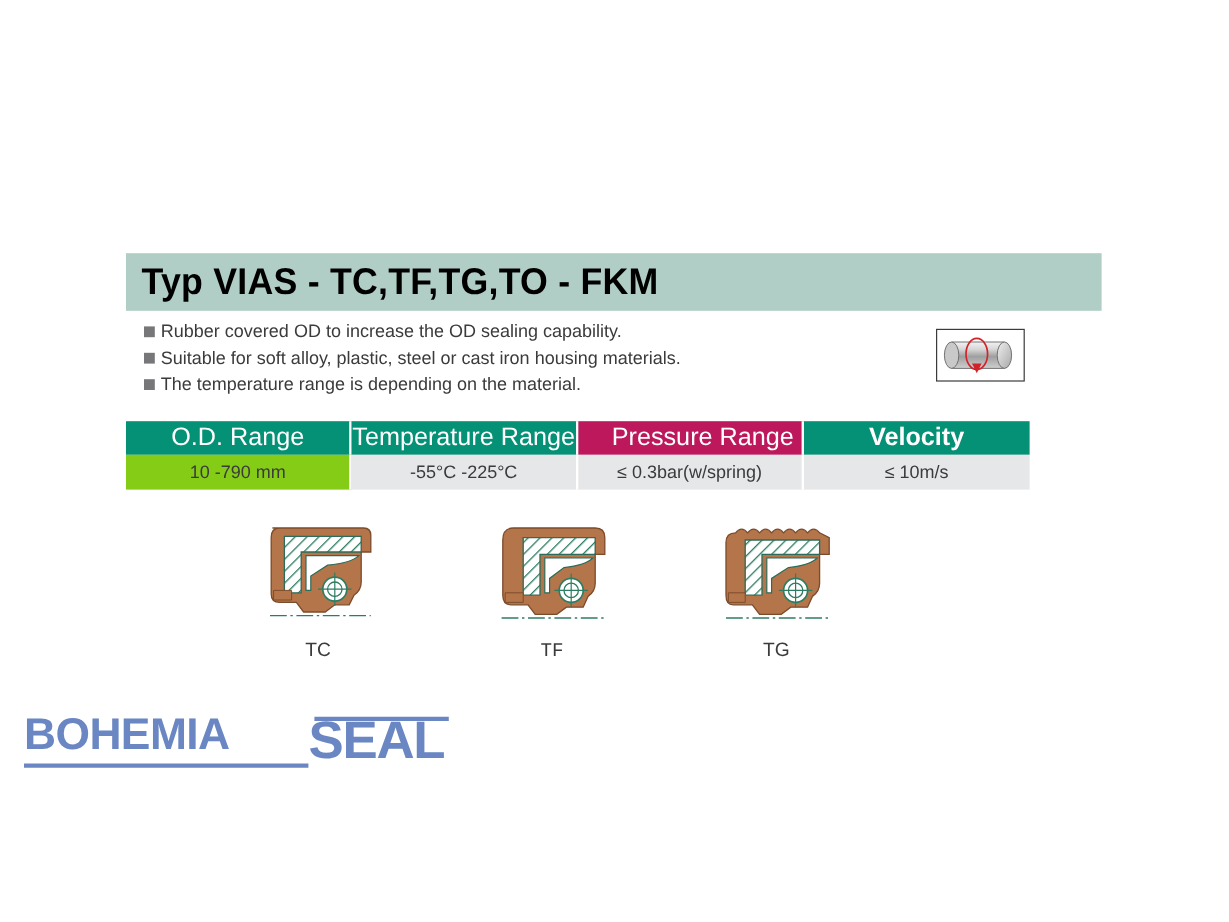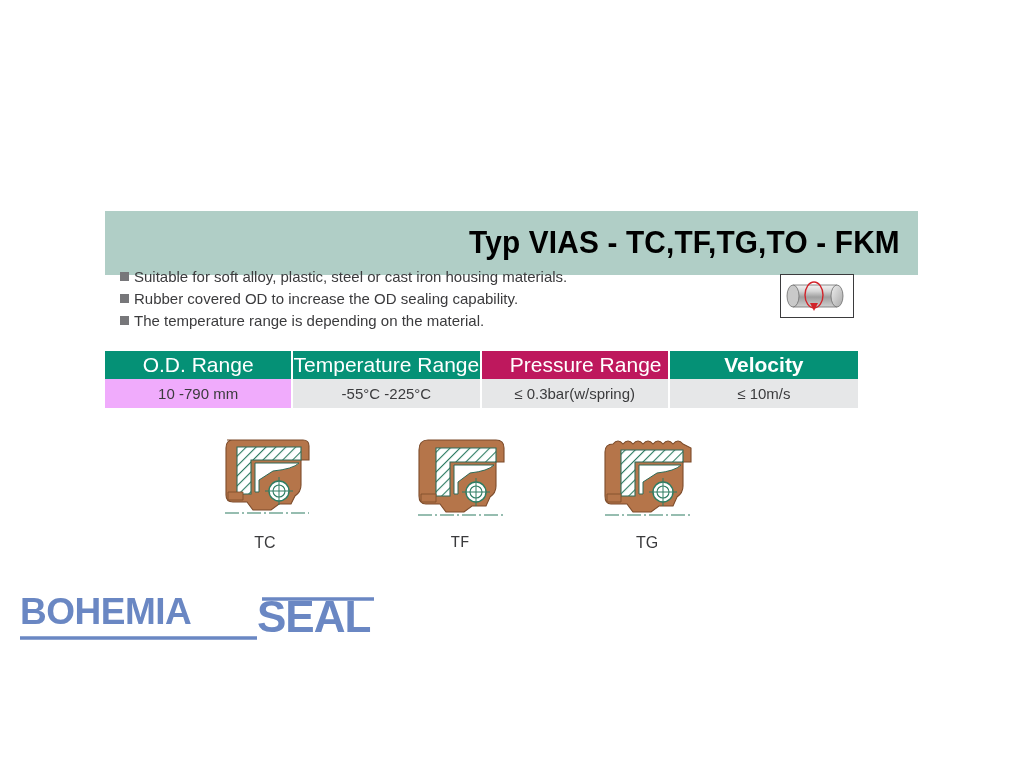--- a/index.html
+++ b/index.html
@@ -14,25 +14,24 @@
     overflow: hidden;
     position: relative;
   }
 
   
   #title-banner {
     position: absolute;
     left: 105px;
     top: 211px;
     width: 813px;
-    height: 64px;
+    height: 48px;
     background: #b0cec6;
     display: flex;
     align-items: center;
-    justify-content: flex-end;
   }
   #title-text {
     font-size: 31px;
     font-weight: bold;
     color: #000000;
     letter-spacing: 0.2px;
     margin-left: 13px;
     white-space: nowrap;
     font-stretch: condensed;
     transform: scaleX(0.96);
@@ -151,26 +150,26 @@
 <body>
 
 <div id="title-banner" style="background: rgb(176, 206, 198);">
   <div id="title-text">Typ VIAS - TC,TF,TG,TO - FKM</div>
 </div>
 
 <div id="feature-list">
 
   <div class="feature-row">
     <span class="feature-bullet"></span>
-    <span class="feature-text">Suitable for soft alloy, plastic, steel or cast iron housing materials.</span>
+    <span class="feature-text">Rubber covered OD to increase the OD sealing capability.</span>
   </div>
 
   <div class="feature-row">
     <span class="feature-bullet"></span>
-    <span class="feature-text">Rubber covered OD to increase the OD sealing capability.</span>
+    <span class="feature-text">Suitable for soft alloy, plastic, steel or cast iron housing materials.</span>
   </div>
 
   <div class="feature-row">
     <span class="feature-bullet"></span>
     <span class="feature-text">The temperature range is depending on the material.</span>
   </div>
 
 </div>
 
 <div id="shaft-icon-box">
@@ -204,21 +203,21 @@
   <thead>
     <tr>
       <th style="background: rgb(5, 145, 118);">O.D. Range</th>
       <th style="background: rgb(5, 145, 118); margin-left: 32px;">Temperature Range</th>
       <th style="background: #be185d; padding-left: 22px;">Pressure Range</th>
       <th style="background: rgb(5, 145, 118); font-weight: bold;">Velocity</th>
     </tr>
   </thead>
   <tbody>
     <tr>
-      <td style="background: #f0abfc;">10 -790 mm</td>
+      <td style="background: #84cc16;">10 -790 mm</td>
       <td style="background: rgb(230, 231, 232);">-55°C -225°C</td>
       <td style="background: rgb(230, 231, 232);">≤ 0.3bar(w/spring)</td>
       <td style="background: rgb(230, 231, 232);">≤ 10m/s</td>
     </tr>
   </tbody>
 </table>
 
 <div id="seal-gallery">
 
   <div class="seal-item" id="seal-item-0">

